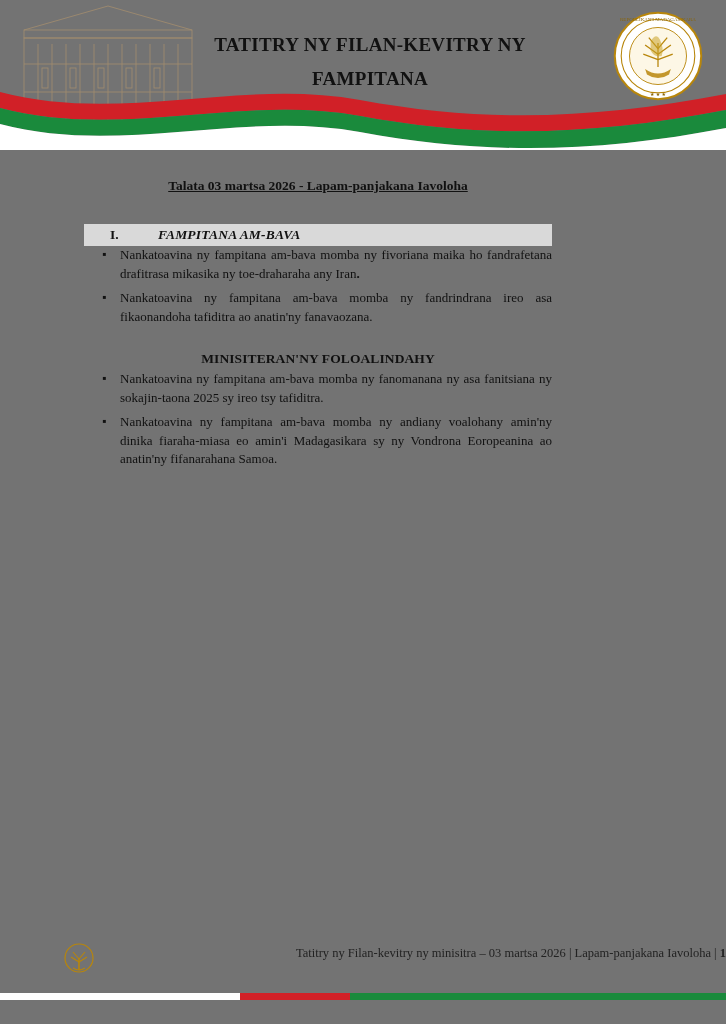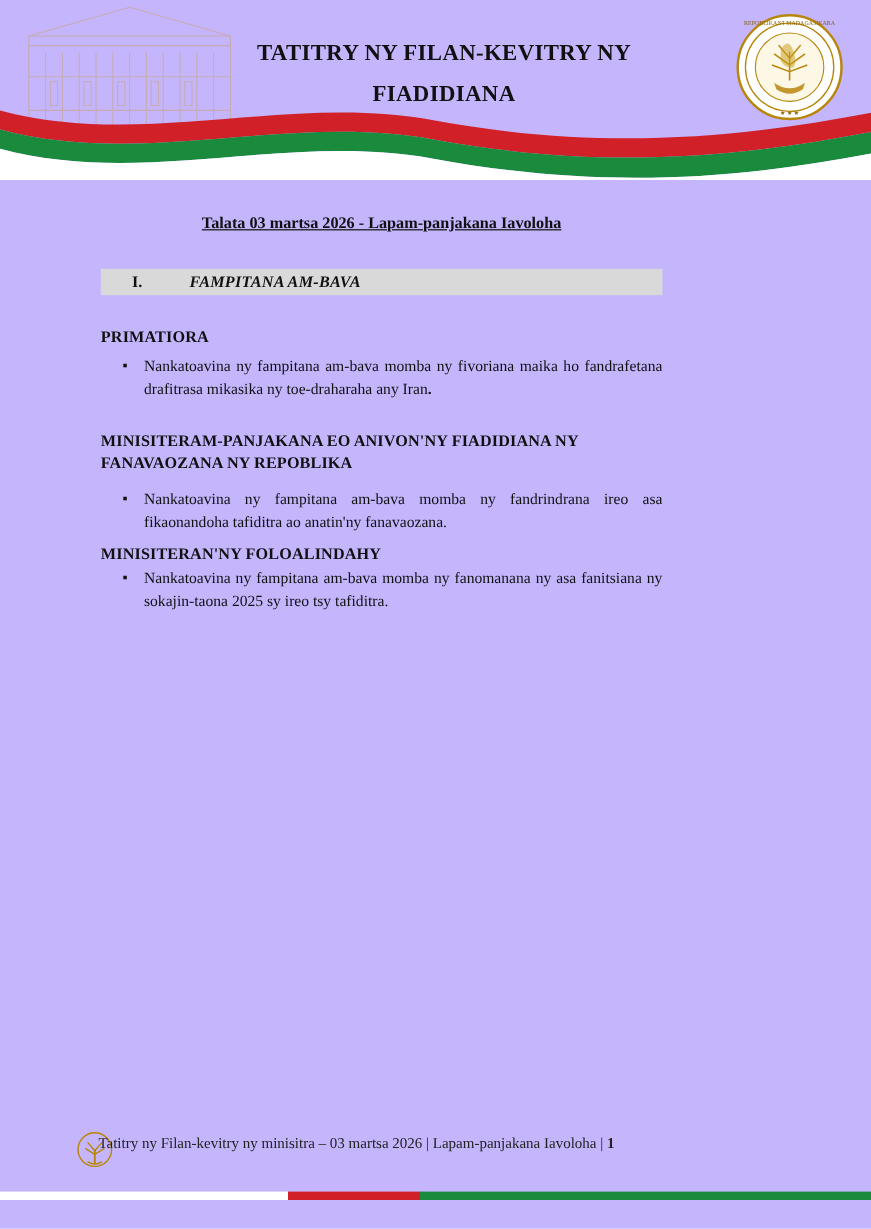--- a/index.html
+++ b/index.html
@@ -13,21 +13,21 @@
     font-family: "Liberation Serif", serif;
     color: #111111;
     position: relative;
     overflow: hidden;
   }
 
   .page {
     position: relative;
     width: 726px;
     height: 1024px;
-    background: #c4b5fd;
+    background: #737373;
   }
 
   
   .header {
     position: relative;
     width: 726px;
     height: 150px;
     overflow: hidden;
   }
   .header-bg-building {
@@ -105,22 +105,23 @@
   }
 
   h2.heading {
     font-size: 13.5px;
     font-weight: bold;
     margin: 24px 0 6px 0;
     line-height: 18px;
     letter-spacing: 0.1px;
   }
   h2.heading.tight {
-    margin-top: 9px;
+    margin-top: 24px;
     margin-bottom: 2px;
+    text-align: center;
   }
   h2.heading.wide-gap {
     margin-top: 26px;
   }
 
   ul.bullets {
     list-style: none;
     margin: 0;
     padding: 0;
   }
@@ -162,24 +163,24 @@
     left: 64px;
     top: 14px;
     width: 30px;
     height: 32px;
   }
   .footer-text {
     position: absolute;
     left: 0;
     top: 18px;
     width: 726px;
-    text-align: left;
+    text-align: right;
     font-size: 12.5px;
     color: #222;
-    padding-left: 82px;
+    padding-left: 30px;
     box-sizing: border-box;
   }
   .footer-text .pagenum {
     font-weight: bold;
   }
   .footer-bar {
     position: absolute;
     left: 0;
     bottom: 24px;
     width: 726px;
@@ -219,21 +220,21 @@
         <rect x="24" y="64" width="6" height="20"></rect>
         <rect x="52" y="64" width="6" height="20"></rect>
         <rect x="80" y="64" width="6" height="20"></rect>
         <rect x="108" y="64" width="6" height="20"></rect>
         <rect x="136" y="64" width="6" height="20"></rect>
       </g>
     </svg>
 
     <div class="header-title">
       <div>TATITRY NY FILAN-KEVITRY NY</div>
-      <div>FIADIDIANA</div>
+      <div>FAMPITANA</div>
     </div>
 
     <svg class="seal" viewBox="0 0 100 100">
       <circle cx="50" cy="50" r="47" fill="#ffffff" stroke="#b8860b" stroke-width="2.2"></circle>
       <circle cx="50" cy="50" r="40" fill="#ffffff" stroke="#b8860b" stroke-width="1.2"></circle>
       <circle cx="50" cy="50" r="31" fill="#fdf7e6" stroke="#b8860b" stroke-width="1"></circle>
       <g stroke="#b8860b" stroke-width="1.4" fill="none">
         <path d="M50 62 L50 36"></path>
         <path d="M50 42 L40 30"></path>
         <path d="M50 42 L60 30"></path>
@@ -262,37 +263,38 @@
     <div class="doc-date">Talata 03 martsa 2026 - Lapam-panjakana Iavoloha</div>
 
     <div class="section-band">
       <span class="num">I.</span>
       <span class="txt">FAMPITANA AM-BAVA</span>
     </div>
 
     <div class="block">
 
 
-      <h2 class="heading wide-gap">PRIMATIORA</h2>
       <ul class="bullets">
         <li><span>Nankatoavina ny fampitana am-bava momba ny fivoriana maika ho fandrafetana drafitrasa mikasika ny toe-draharaha any Iran</span><span class="b">.</span></li>
       </ul>
 
-      <h2 class="heading wide-gap">MINISITERAM-PANJAKANA EO ANIVON'NY FIADIDIANA NY FANAVAOZANA NY REPOBLIKA</h2>
       <div class="gap-sm"></div>
       <ul class="bullets">
         <li><span>Nankatoavina ny fampitana am-bava momba ny fandrindrana ireo asa fikaonandoha tafiditra ao anatin'ny fanavaozana.</span></li>
       </ul>
 
       <h2 class="heading tight">MINISITERAN'NY FOLOALINDAHY</h2>
       <ul class="bullets">
         <li><span>Nankatoavina ny fampitana am-bava momba ny fanomanana ny asa fanitsiana ny sokajin-taona 2025 sy ireo tsy tafiditra.</span></li>
       </ul>
 
       <div class="gap-sm"></div>
+      <ul class="bullets">
+        <li><span>Nankatoavina ny fampitana am-bava momba ny andiany voalohany amin'ny dinika fiaraha-miasa eo amin'i Madagasikara sy ny Vondrona Eoropeanina ao anatin'ny fifanarahana Samoa.</span></li>
+      </ul>
 
     </div>
   </div>
 
   <div class="footer">
     <svg class="footer-emblem" viewBox="0 0 30 32">
       <circle cx="15" cy="16" r="14" fill="none" stroke="#b8860b" stroke-width="1.2"></circle>
       <path d="M15 28 L15 16" stroke="#b8860b" stroke-width="1.6"></path>
       <path d="M15 17 L9 10 M15 17 L21 10 M15 20 L7 15 M15 20 L23 15" stroke="#b8860b" stroke-width="1.1" fill="none"></path>
       <path d="M9 26 q6 4 12 0" stroke="#b8860b" stroke-width="1.1" fill="none"></path>

